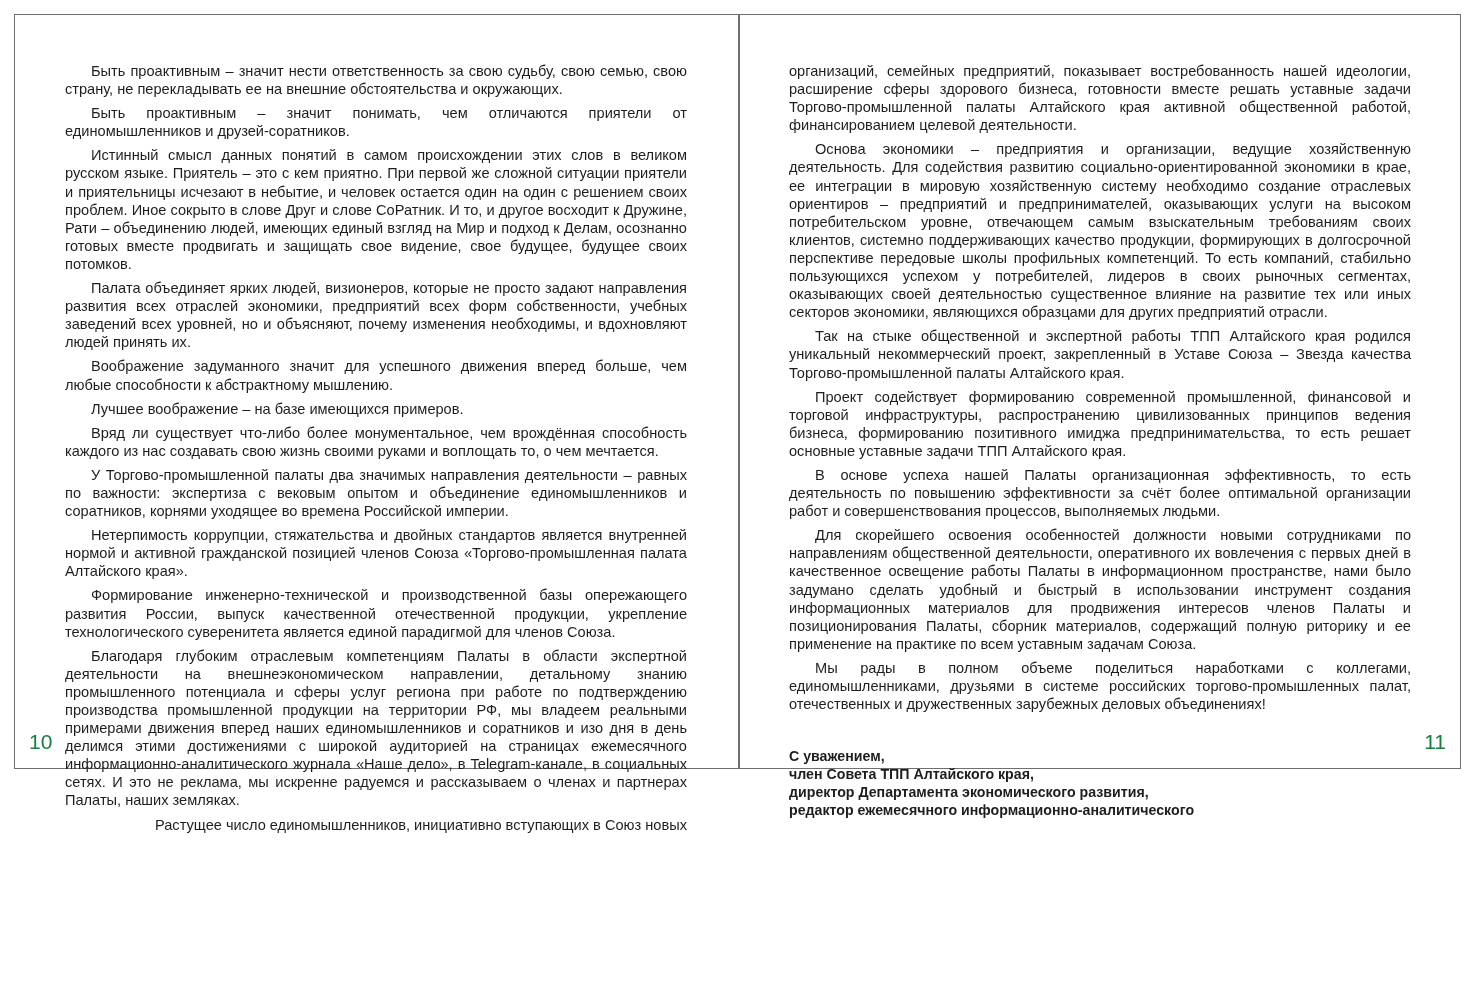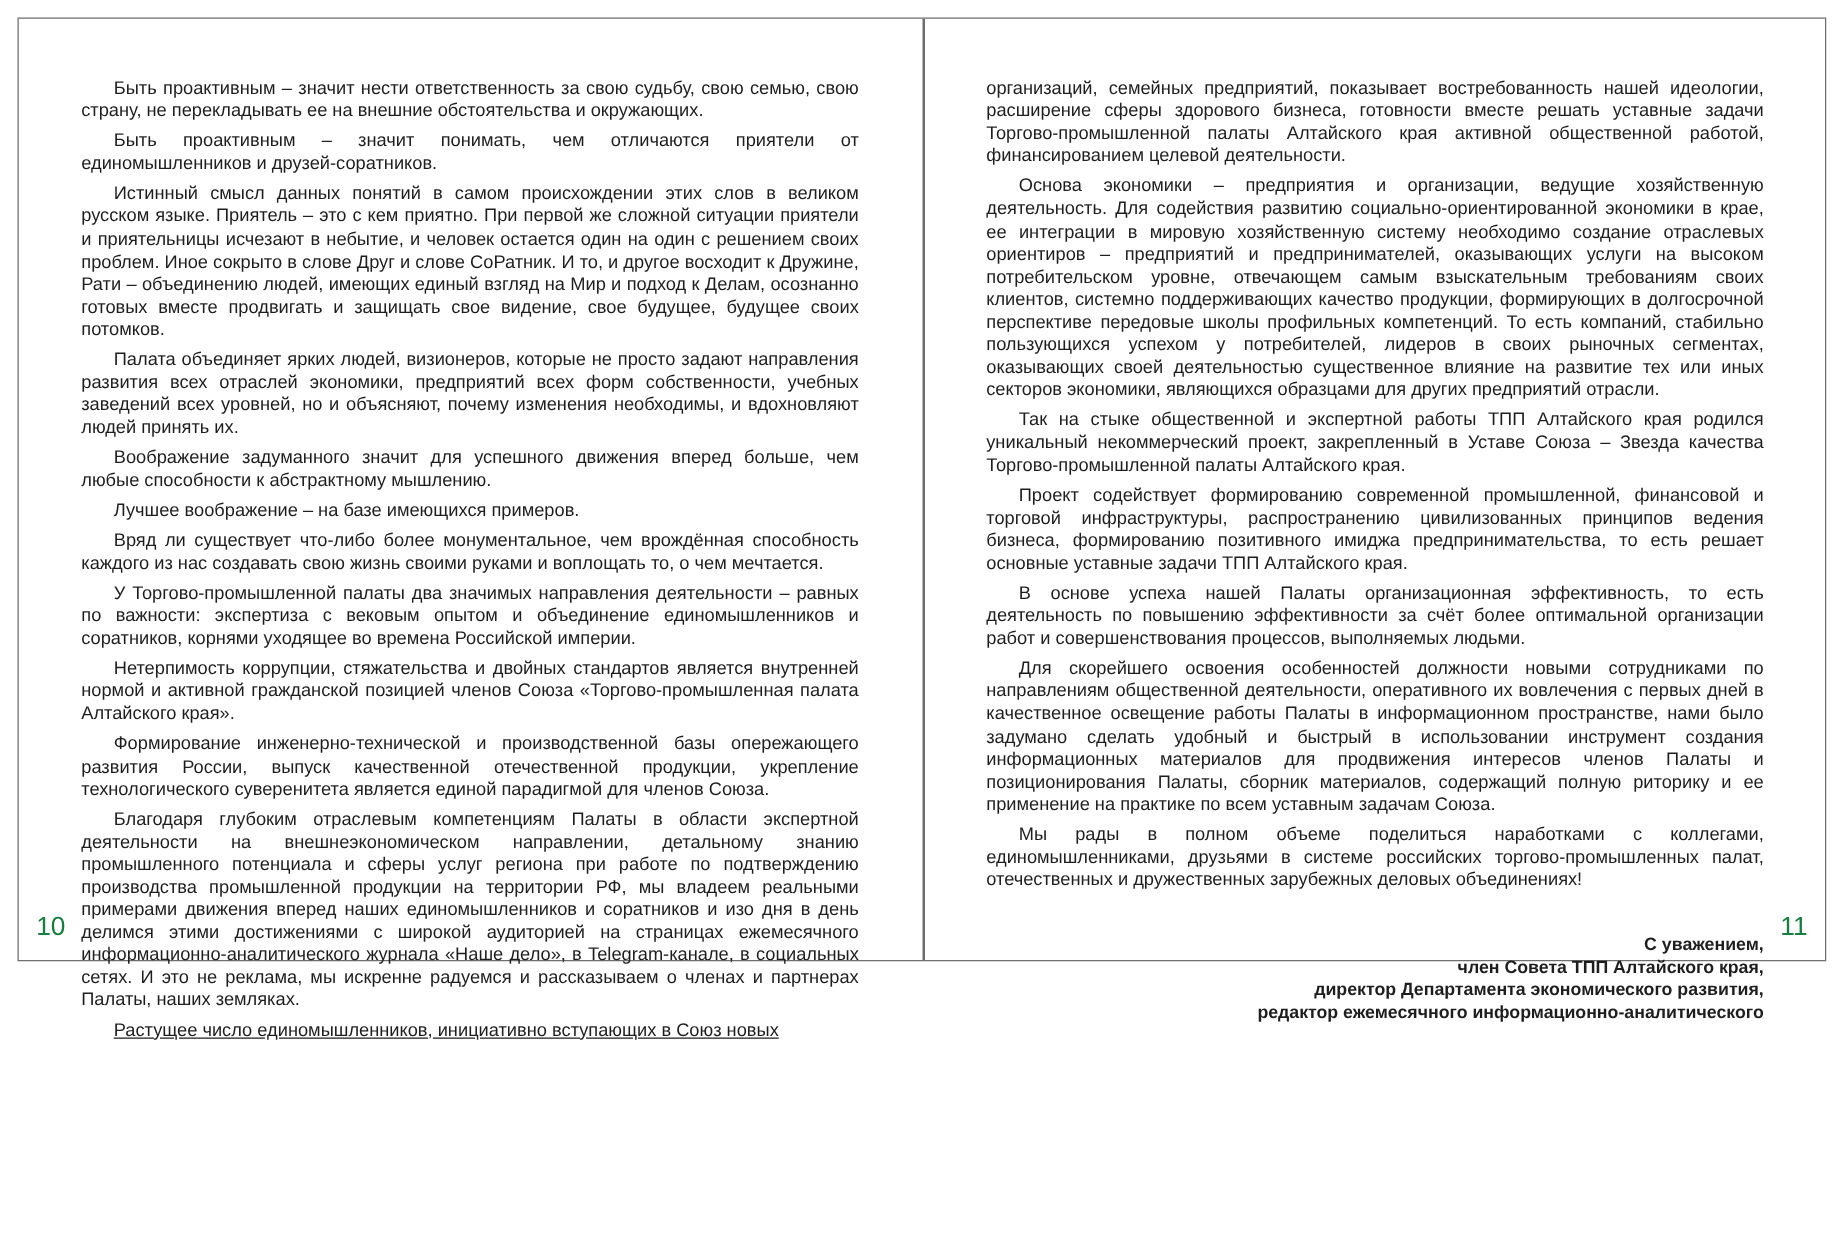--- a/index.html
+++ b/index.html
@@ -6,21 +6,21 @@
   body { width: 1476px; height: 1000px; position: relative; overflow: hidden;
          font-family: "Liberation Sans", "DejaVu Sans", sans-serif; color: #1e1e1e; }
   .spread { position: absolute; left: 14px; top: 14px; width: 1447px; height: 755px;
             border: 1.5px solid #6f6f6f; box-sizing: border-box; }
   .divider { position: absolute; left: 723px; top: 0; width: 1.5px; height: 100%; background: #6f6f6f; }
   .page { position: absolute; top: 47px; }
   .page.left { left: 50px; width: 622px; }
   .page.right { left: 774px; width: 622px; }
   .page p { margin: 0 0 6px 0; font-size: 14.6px; line-height: 18.1px; text-align: justify;
             text-indent: 26px; hyphens: manual; }
-  .signature { margin-top: 34px; text-align: right; font-weight: bold; font-size: 14.2px; line-height: 18.1px; }
+  .signature { margin-top: 34px; font-weight: bold; font-size: 14.2px; line-height: 18.1px; }
   .signature div { white-space: nowrap; }
   .pnum { position: absolute; bottom: 14px; font-size: 21px; color: #15803d; font-weight: normal; }
   .pnum.left { left: 14px; }
   .pnum.right { right: 14px; margin-top: 44px; }
 </style>
 </head>
 <body>
 
 <div class="spread">
   <div class="divider"></div>
@@ -30,21 +30,21 @@
     <p>Быть проактивным – значит понимать, чем отличаются приятели от единомышленников и друзей-соратников.</p>
     <p>Истинный смысл данных понятий в самом происхождении этих слов в великом русском языке. Приятель – это с кем приятно. При первой же сложной ситуации приятели и приятельницы исчезают в небытие, и человек остается один на один с решением своих проблем. Иное сокрыто в слове Друг и слове СоРатник. И то, и другое восходит к Дружине, Рати – объединению людей, имеющих единый взгляд на Мир и подход к Делам, осознанно готовых вместе продвигать и защищать свое видение, свое будущее, будущее своих потомков.</p>
     <p>Палата объединяет ярких людей, визионеров, которые не просто задают направления развития всех отраслей экономики, предприятий всех форм собственности, учебных заведений всех уровней, но и объясняют, почему изменения необходимы, и вдохновляют людей принять их.</p>
     <p>Воображение задуманного значит для успешного движения вперед больше, чем любые способности к абстрактному мышлению.</p>
     <p>Лучшее воображение – на базе имеющихся примеров.</p>
     <p>Вряд ли существует что-либо более монументальное, чем врождённая способность каждого из нас создавать свою жизнь своими руками и воплощать то, о чем мечтается.</p>
     <p>У Торгово-промышленной палаты два значимых направления деятельности – равных по важности: экспертиза с вековым опытом и объединение единомышленников и соратников, корнями уходящее во времена Российской империи.</p>
     <p>Нетерпимость коррупции, стяжательства и двойных стандартов является внутренней нормой и активной гражданской позицией членов Союза «Торгово-промышленная палата Алтайского края».</p>
     <p>Формирование инженерно-технической и производственной базы опережающего развития России, выпуск качественной отечественной продукции, укрепление технологического суверенитета является единой парадигмой для членов Союза.</p>
     <p>Благодаря глубоким отраслевым компетенциям Палаты в области экспертной деятельности на внешнеэкономическом направлении, детальному знанию промышленного потенциала и сферы услуг региона при работе по подтверждению производства промышленной продукции на территории РФ, мы владеем реальными примерами движения вперед наших единомышленников и соратников и изо дня в день делимся этими достижениями с широкой аудиторией на страницах ежемесячного информационно-аналитического журнала «Наше дело», в Telegram-канале, в социальных сетях. И это не реклама, мы искренне радуемся и рассказываем о членах и партнерах Палаты, наших земляках.</p>
-    <p style="text-align:left;text-decoration:underline;">Растущее число единомышленников, инициативно вступающих в Союз новых</p>
+    <p style="text-align:right;">Растущее число единомышленников, инициативно вступающих в Союз новых</p>
   </div>
 
   <div class="pnum left">10</div>
 
   <div class="page right">
     <p style="text-indent:0;">организаций, семейных предприятий, показывает востребованность нашей идеологии, расширение сферы здорового бизнеса, готовности вместе решать уставные задачи Торгово-промышленной палаты Алтайского края активной общественной работой, финансированием целевой деятельности.</p>
     <p>Основа экономики – предприятия и организации, ведущие хозяйственную деятельность. Для содействия развитию социально-ориентированной экономики в крае, ее интеграции в мировую хозяйственную систему необходимо создание отраслевых ориентиров – предприятий и предпринимателей, оказывающих услуги на высоком потребительском уровне, отвечающем самым взыскательным требованиям своих клиентов, системно поддерживающих качество продукции, формирующих в долгосрочной перспективе передовые школы профильных компетенций. То есть компаний, стабильно пользующихся успехом у потребителей, лидеров в своих рыночных сегментах, оказывающих своей деятельностью существенное влияние на развитие тех или иных секторов экономики, являющихся образцами для других предприятий отрасли.</p>
     <p>Так на стыке общественной и экспертной работы ТПП Алтайского края родился уникальный некоммерческий проект, закрепленный в Уставе Союза – Звезда качества Торгово-промышленной палаты Алтайского края.</p>
     <p>Проект содействует формированию современной промышленной, финансовой и торговой инфраструктуры, распространению цивилизованных принципов ведения бизнеса, формированию позитивного имиджа предпринимательства, то есть решает основные уставные задачи ТПП Алтайского края.</p>
     <p>В основе успеха нашей Палаты организационная эффективность, то есть деятельность по повышению эффективности за счёт более оптимальной организации работ и совершенствования процессов, выполняемых людьми.</p>

